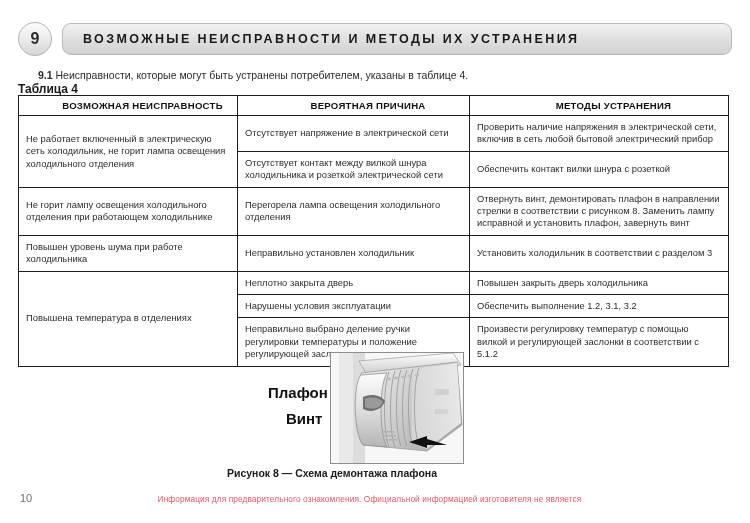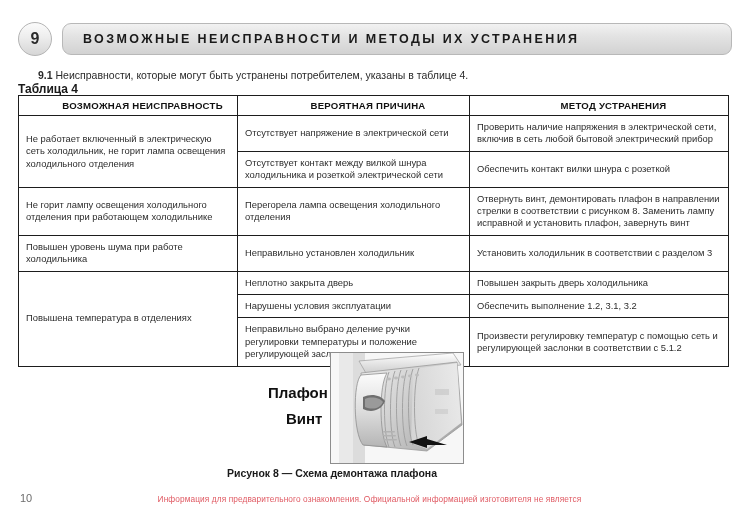--- a/index.html
+++ b/index.html
@@ -206,21 +206,21 @@
   <table class="faults">
     <colgroup>
       <col class="c1">
         <col class="c2">
         <col class="c3">
     </colgroup>
     <thead>
       <tr class="head">
         <th>ВОЗМОЖНАЯ НЕИСПРАВНОСТЬ</th>
         <th>ВЕРОЯТНАЯ ПРИЧИНА</th>
-        <th>МЕТОД УСТРАНЕНИЯ</th>
+        <th>МЕТОДЫ УСТРАНЕНИЯ</th>
       </tr>
     </thead>
     <tbody>
 
     <tr>
           <td class="col1" rowspan="2">Не работает включенный в электрическую сеть холодильник, не горит лампа освещения холодильного отделения</td>
           <td>Отсутствует напряжение в электрической сети</td>
           <td>Проверить наличие напряжения в электрической сети, включив в сеть любой бытовой электрический прибор</td>
         </tr>
         <tr>
@@ -241,21 +241,21 @@
           <td class="col1" rowspan="3">Повышена температура в отделениях</td>
           <td>Неплотно закрыта дверь</td>
           <td>Повышен закрыть дверь холодильника</td>
         </tr>
         <tr>
           <td>Нарушены условия эксплуатации</td>
           <td>Обеспечить выполнение 1.2, 3.1, 3.2</td>
         </tr>
         <tr>
           <td>Неправильно выбрано деление ручки регулировки температуры и положение регулирующей заслонки в поддоне</td>
-          <td>Произвести регулировку температур с помощью сеть и регулирующей заслонки в соответствии с 5.1.2</td>
+          <td>Произвести регулировку температур с помощью вилкой и регулирующей заслонки в соответствии с 5.1.2</td>
         </tr>
       </tbody>
   </table>
 </div>
 
 <div class="figure">
   <div class="fig-box">
     <svg width="132" height="110" viewBox="0 0 132 110" xmlns="http://www.w3.org/2000/svg" aria-hidden="true">
       <defs>
         <linearGradient id="gTop" x1="0" y1="0" x2="0" y2="1">

